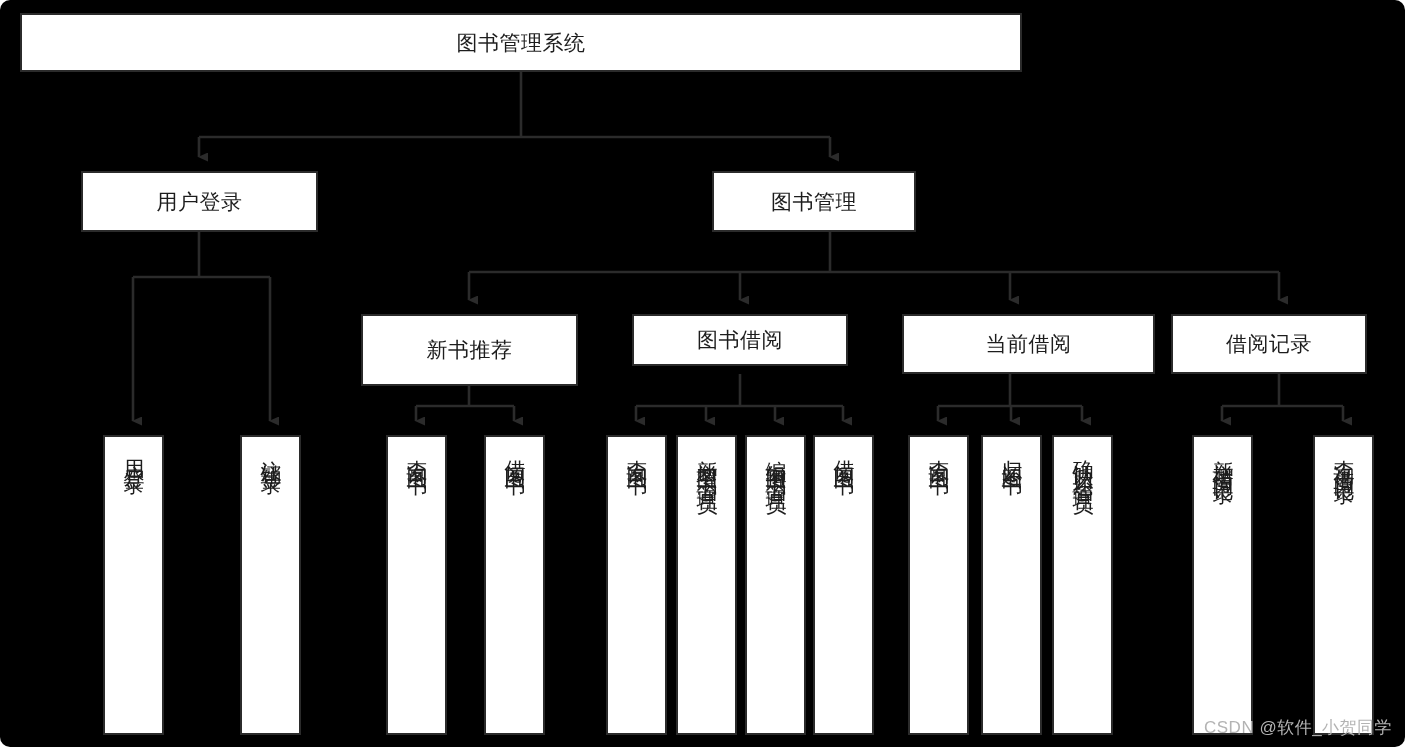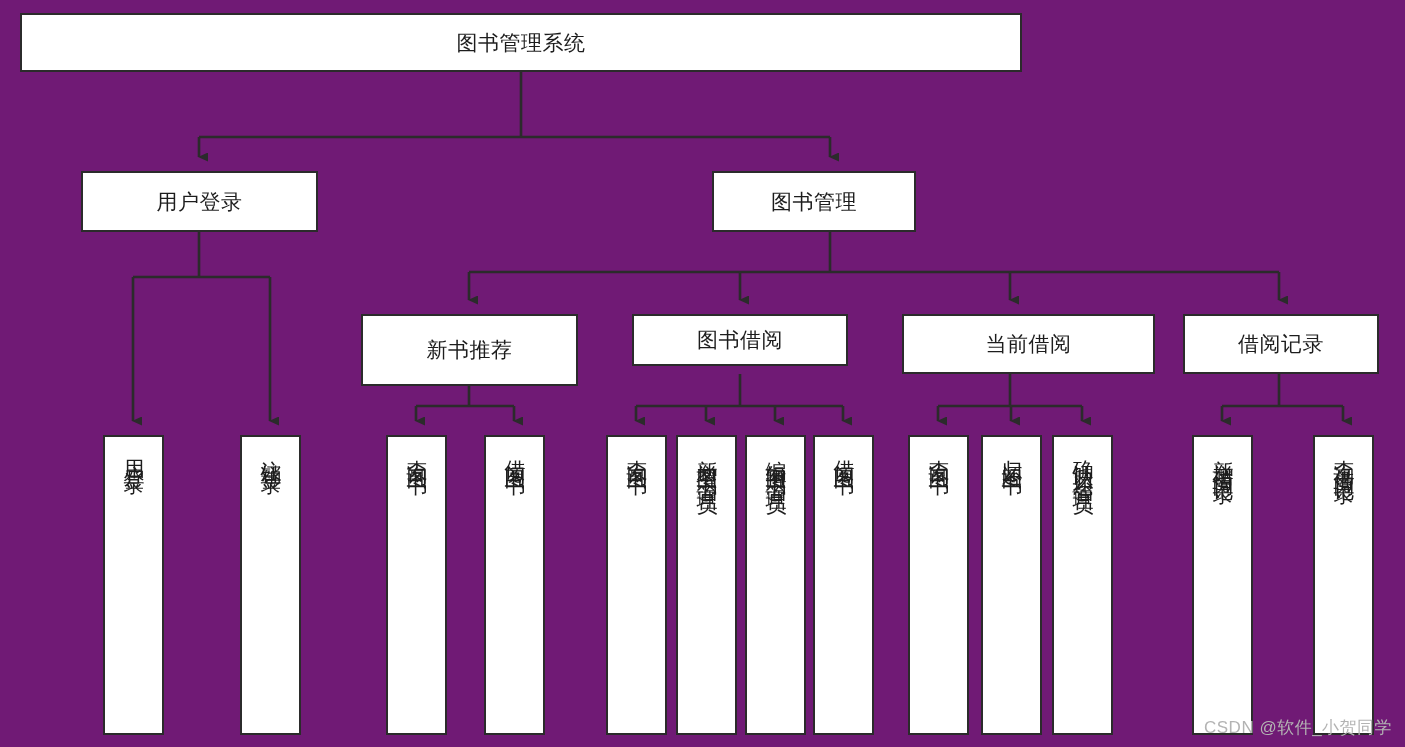--- a/index.html
+++ b/index.html
@@ -7,22 +7,23 @@
     padding: 0;
     background: #ffffff;
   }
   body {
     font-family: "Liberation Sans", "DejaVu Sans", sans-serif;
   }
   #diagram-root {
     position: relative;
     width: 1405px;
     height: 747px;
-    background: #701a75;
+    background: #000000;
     overflow: hidden;
+    border-radius: 10px;
   }
   svg.flow {
     position: absolute;
     left: 0;
     top: 0;
     width: 1405px;
     height: 747px;
   }
   .node-box {
     position: absolute;
@@ -132,21 +133,21 @@
 
   <div class="node-box" style="left:361px; top:314px; width:217px; height:72px;">
     <span class="node-label-h">新书推荐</span>
   </div>
   <div class="node-box" style="left:632px; top:314px; width:216px; height:52px;">
     <span class="node-label-h">图书借阅</span>
   </div>
   <div class="node-box" style="left:902px; top:314px; width:253px; height:60px;">
     <span class="node-label-h">当前借阅</span>
   </div>
-  <div class="node-box" style="left:1171px; top:314px; width:196px; height:60px;margin-left:12px;">
+  <div class="node-box" style="left:1171px; top:314px; width:196px; height:60px;">
     <span class="node-label-h">借阅记录</span>
   </div>
 
   <div class="node-box vertical" style="left:103px; top:435px; width:61px; height:300px;">
     <span class="node-label-v">用户登录</span>
   </div>
   <div class="node-box vertical" style="left:240px; top:435px; width:61px; height:300px;">
     <span class="node-label-v">注销登录</span>
   </div>
 

